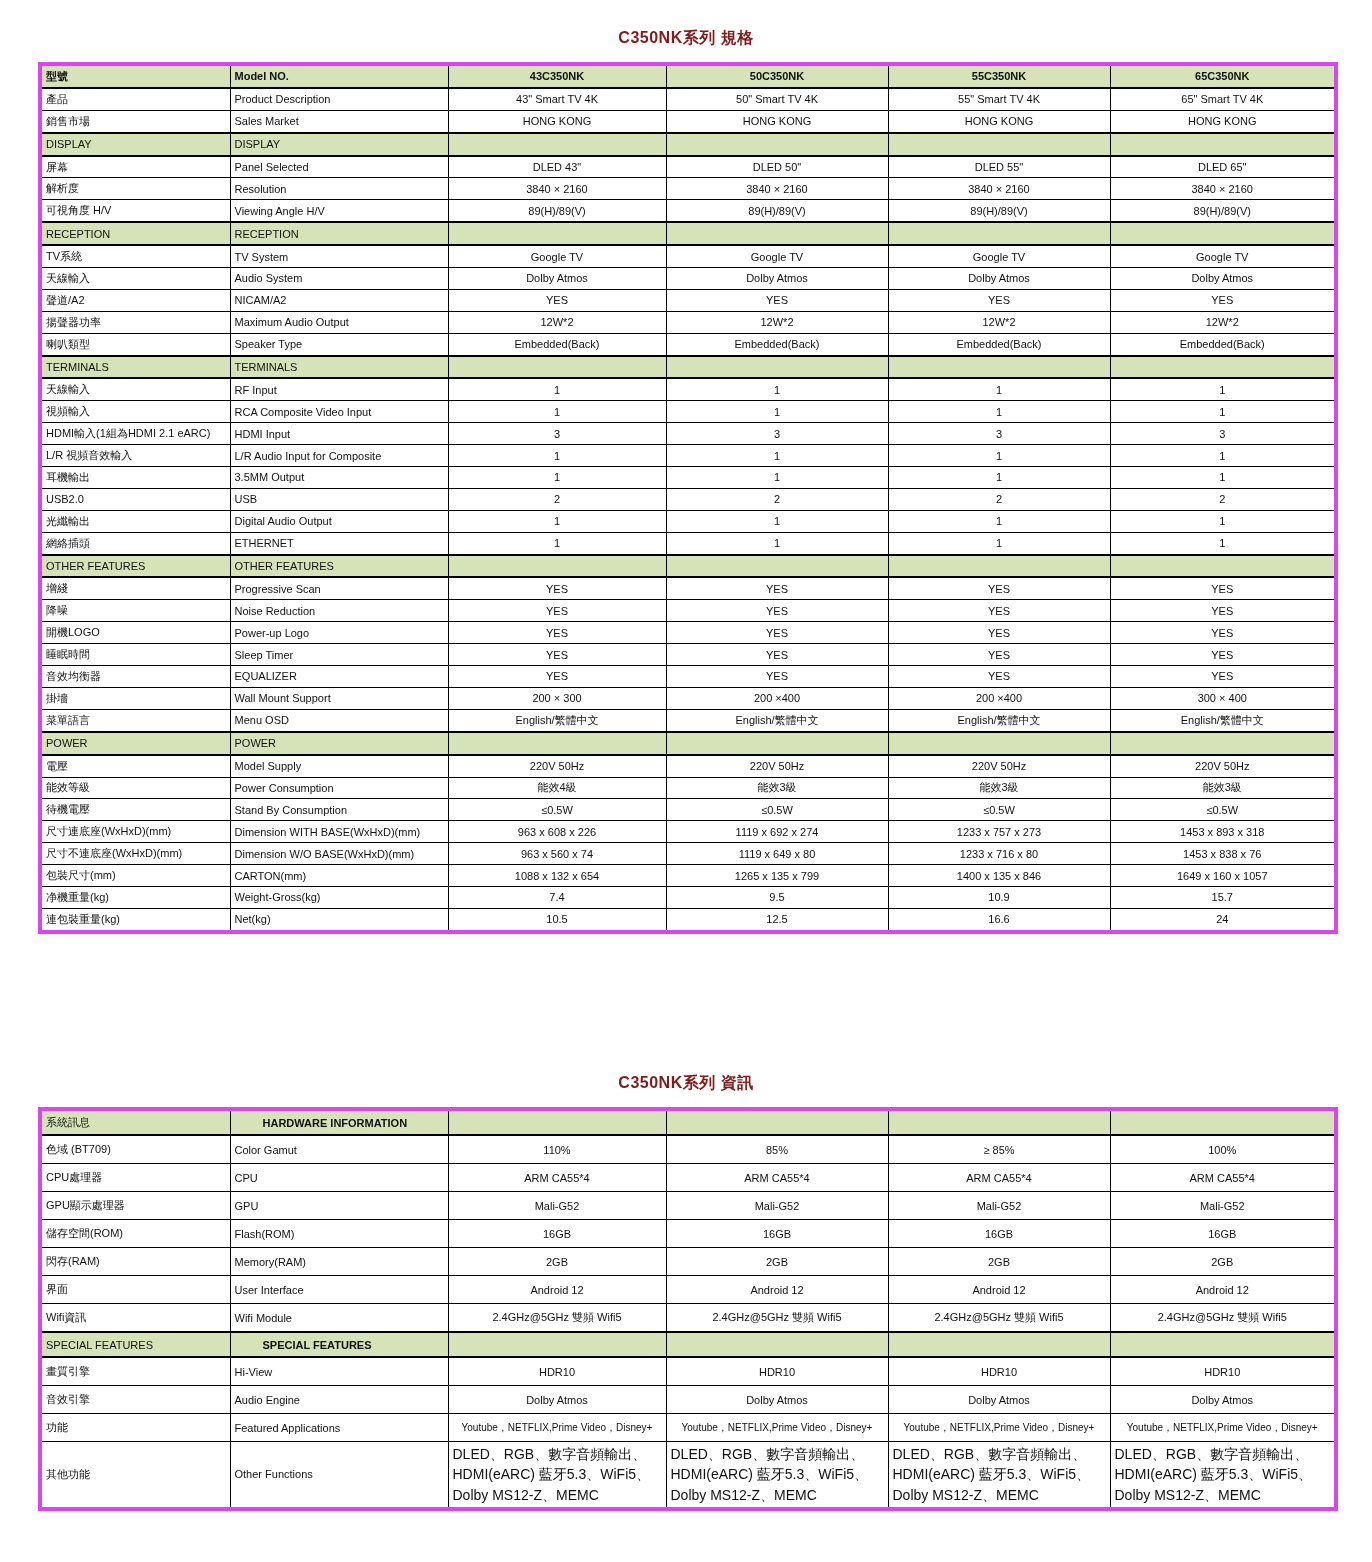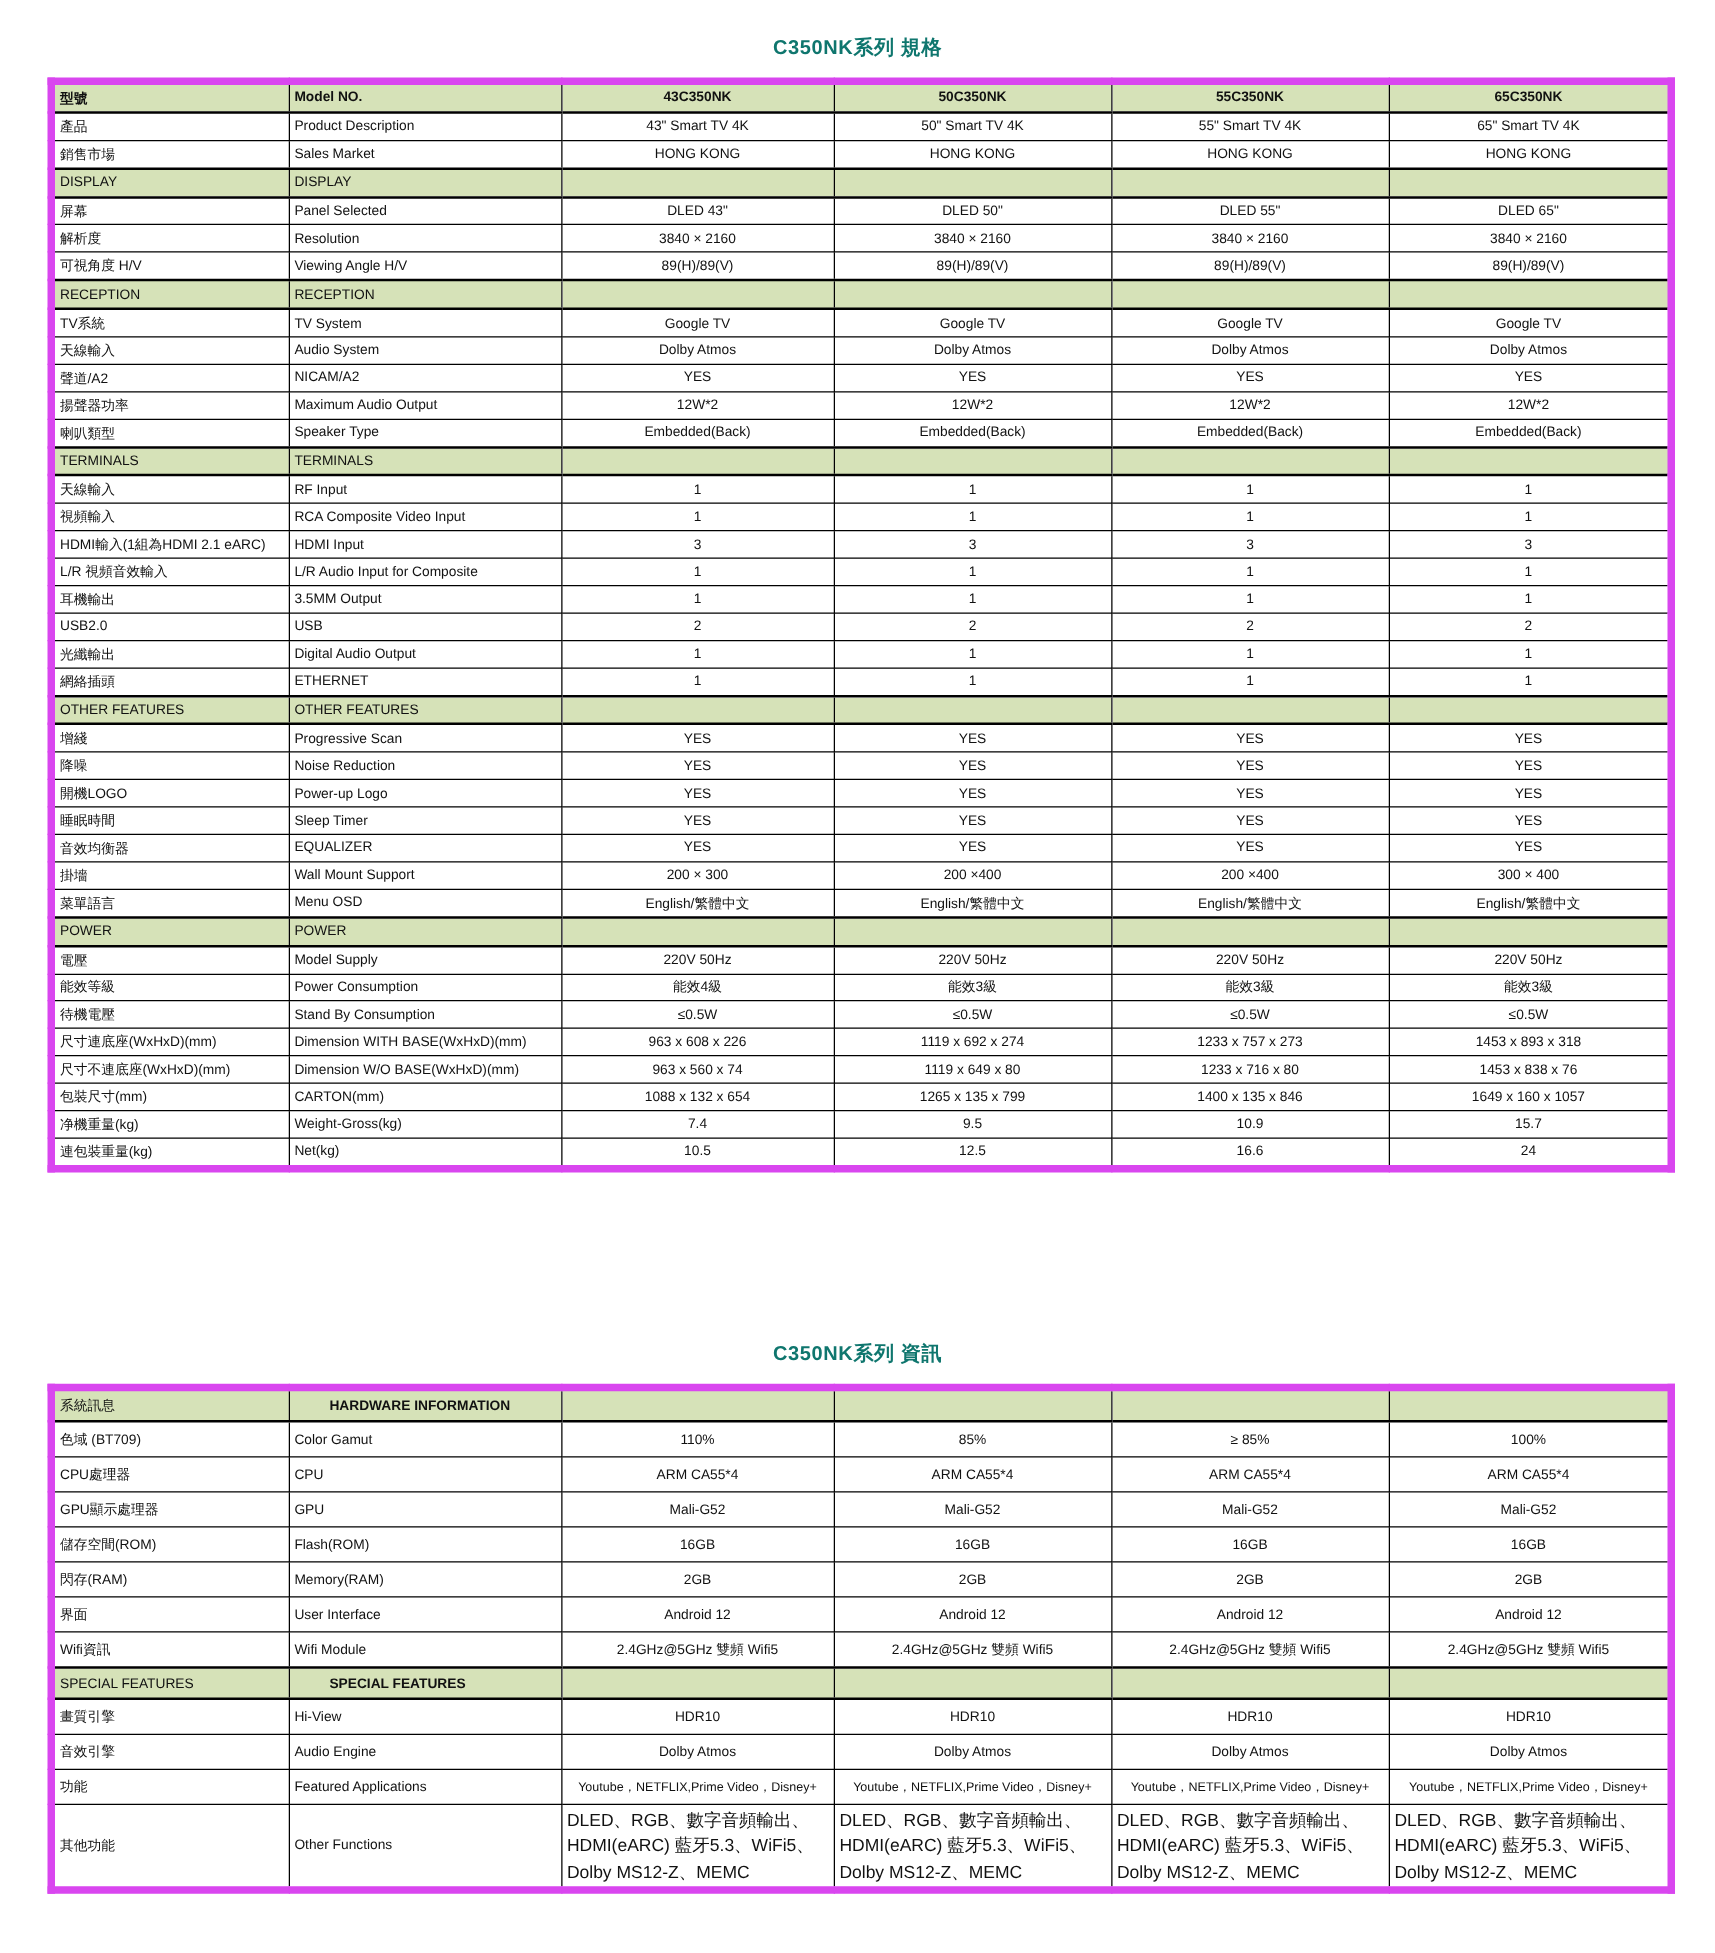--- a/index.html
+++ b/index.html
@@ -12,35 +12,35 @@
     color: #111;
     position: relative;
   }
   .page-title {
     position: absolute;
     left: 0;
     width: 1372px;
     text-align: center;
     font-size: 16px;
     font-weight: bold;
-    color: #0f766e;
+    color: #7f1d1d;
     letter-spacing: 0.5px;
   }
   #spec-title { top: 28px; }
   #info-title { top: 1073px; }
 
   table.spec {
     position: absolute;
     left: 38px;
     width: 1296px;
     border-collapse: collapse;
     table-layout: fixed;
     font-size: 11px;
     color: #111;
-    border: 6px solid #d946ef;
+    border: 4px solid #d946ef;
   }
   #spec-table { top: 62px; }
   #info-table { top: 1107px; }
 
   table.spec td {
     border: 1px solid #000;
     padding: 0 4px;
     overflow: hidden;
     white-space: nowrap;
     vertical-align: middle;

